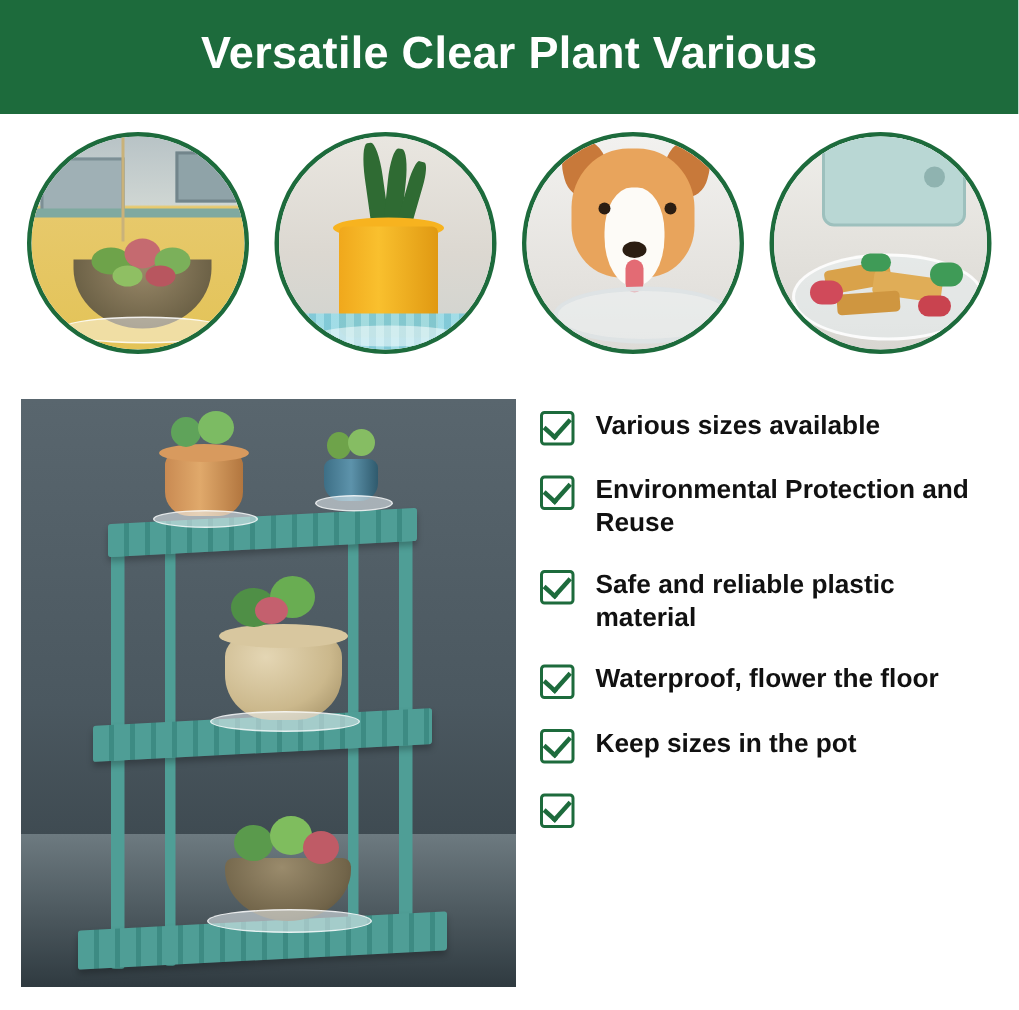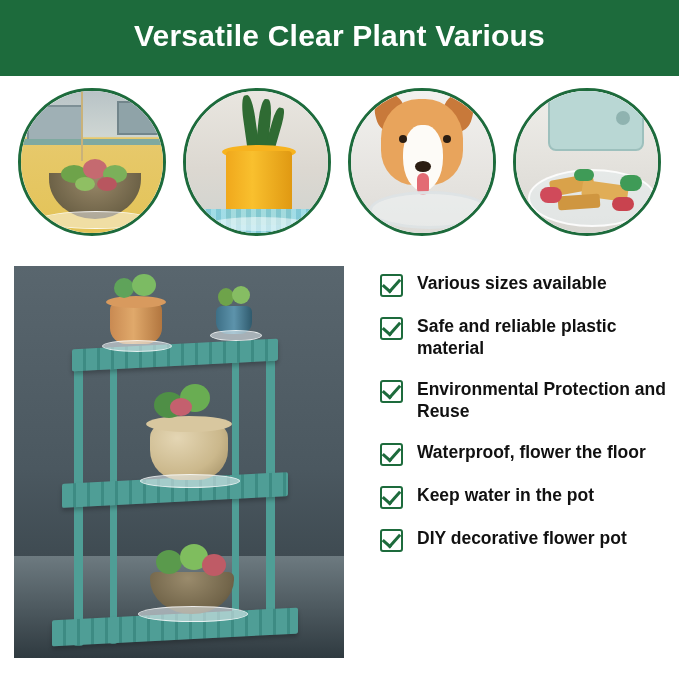--- a/index.html
+++ b/index.html
@@ -182,21 +182,21 @@
     position: absolute;
     background: repeating-linear-gradient(90deg,#4f9e96 0 11px,#3d8b83 11px 14px);
     border-radius: 2px;
     box-shadow: 0 3px 4px rgba(0,0,0,.25);
   }
   .pot { position: absolute; }
 
   
   .features {
     position: absolute;
-    left: 380px;
+    left: 360px;
     top: 272px;
     width: 300px;
   }
   .feature {
     display: flex;
     align-items: flex-start;
     margin-bottom: 18px;
   }
   .check-box {
     flex: 0 0 auto;
@@ -344,44 +344,43 @@
     <div class="check-box">
         <span class="tick"></span>
       </div>
     <div class="feature-text">Various sizes available</div>
   </div>
 
   <div class="feature">
     <div class="check-box">
         <span class="tick"></span>
       </div>
+    <div class="feature-text">Environmental Protection and Reuse</div>
+  </div>
+
+  <div class="feature">
+    <div class="check-box">
+        <span class="tick"></span>
+      </div>
     <div class="feature-text">Safe and reliable plastic material</div>
   </div>
 
   <div class="feature">
     <div class="check-box">
         <span class="tick"></span>
       </div>
-    <div class="feature-text">Environmental Protection and Reuse</div>
-  </div>
-
-  <div class="feature">
-    <div class="check-box">
-        <span class="tick"></span>
-      </div>
     <div class="feature-text">Waterproof, flower the floor</div>
   </div>
 
   <div class="feature">
     <div class="check-box">
         <span class="tick"></span>
       </div>
-    <div class="feature-text">Keep water in the pot</div>
-  </div>
-
-  <div class="feature">
-    <div class="check-box">
-        <span class="tick"></span>
-      </div>
-    <div class="feature-text">DIY decorative flower pot</div>
+    <div class="feature-text">Keep sizes in the pot</div>
+  </div>
+
+  <div class="feature">
+    <div class="check-box">
+        <span class="tick"></span>
+      </div>
   </div>
 
 </div>
 
 </body></html>

